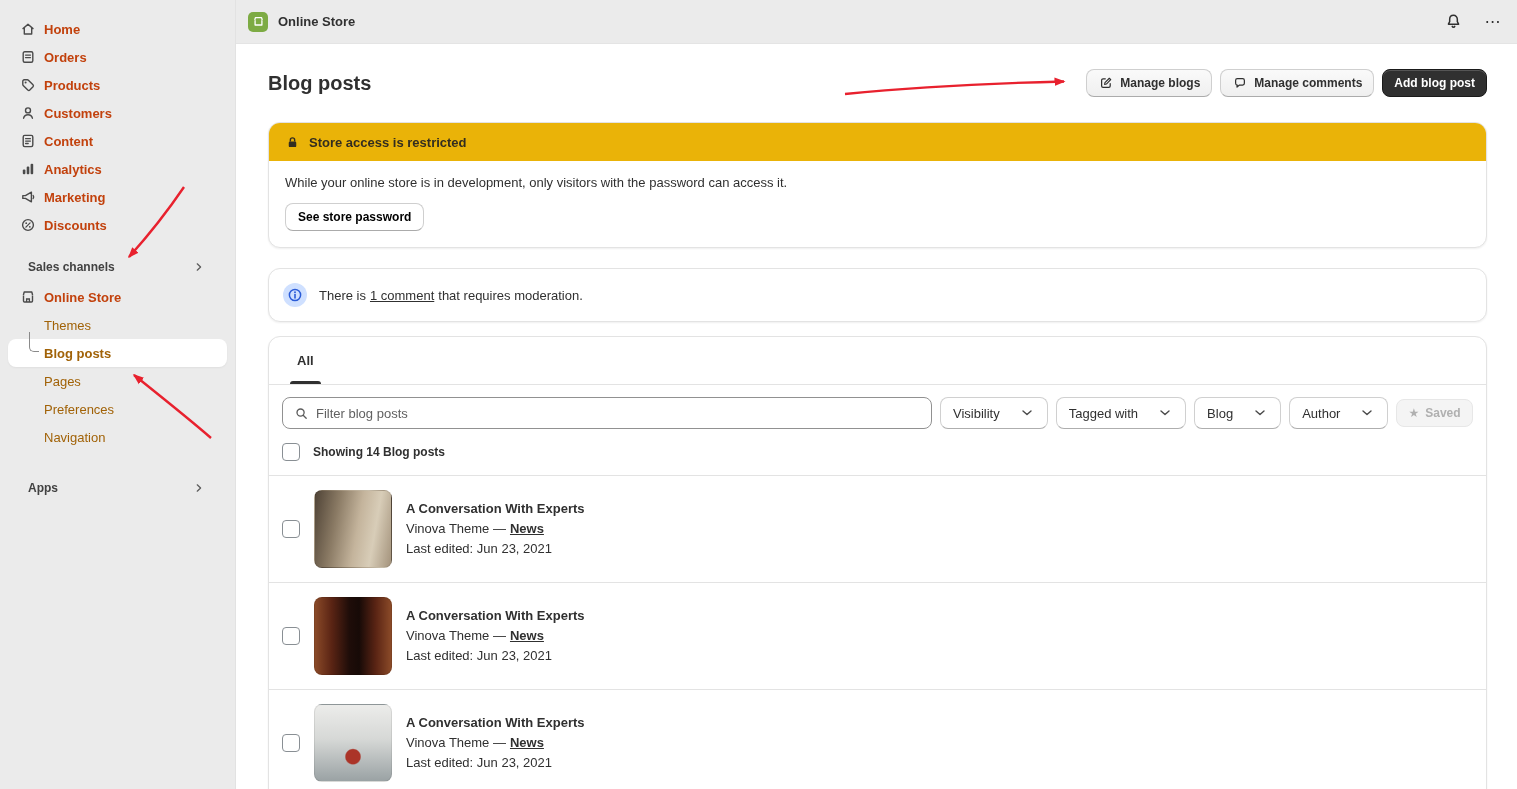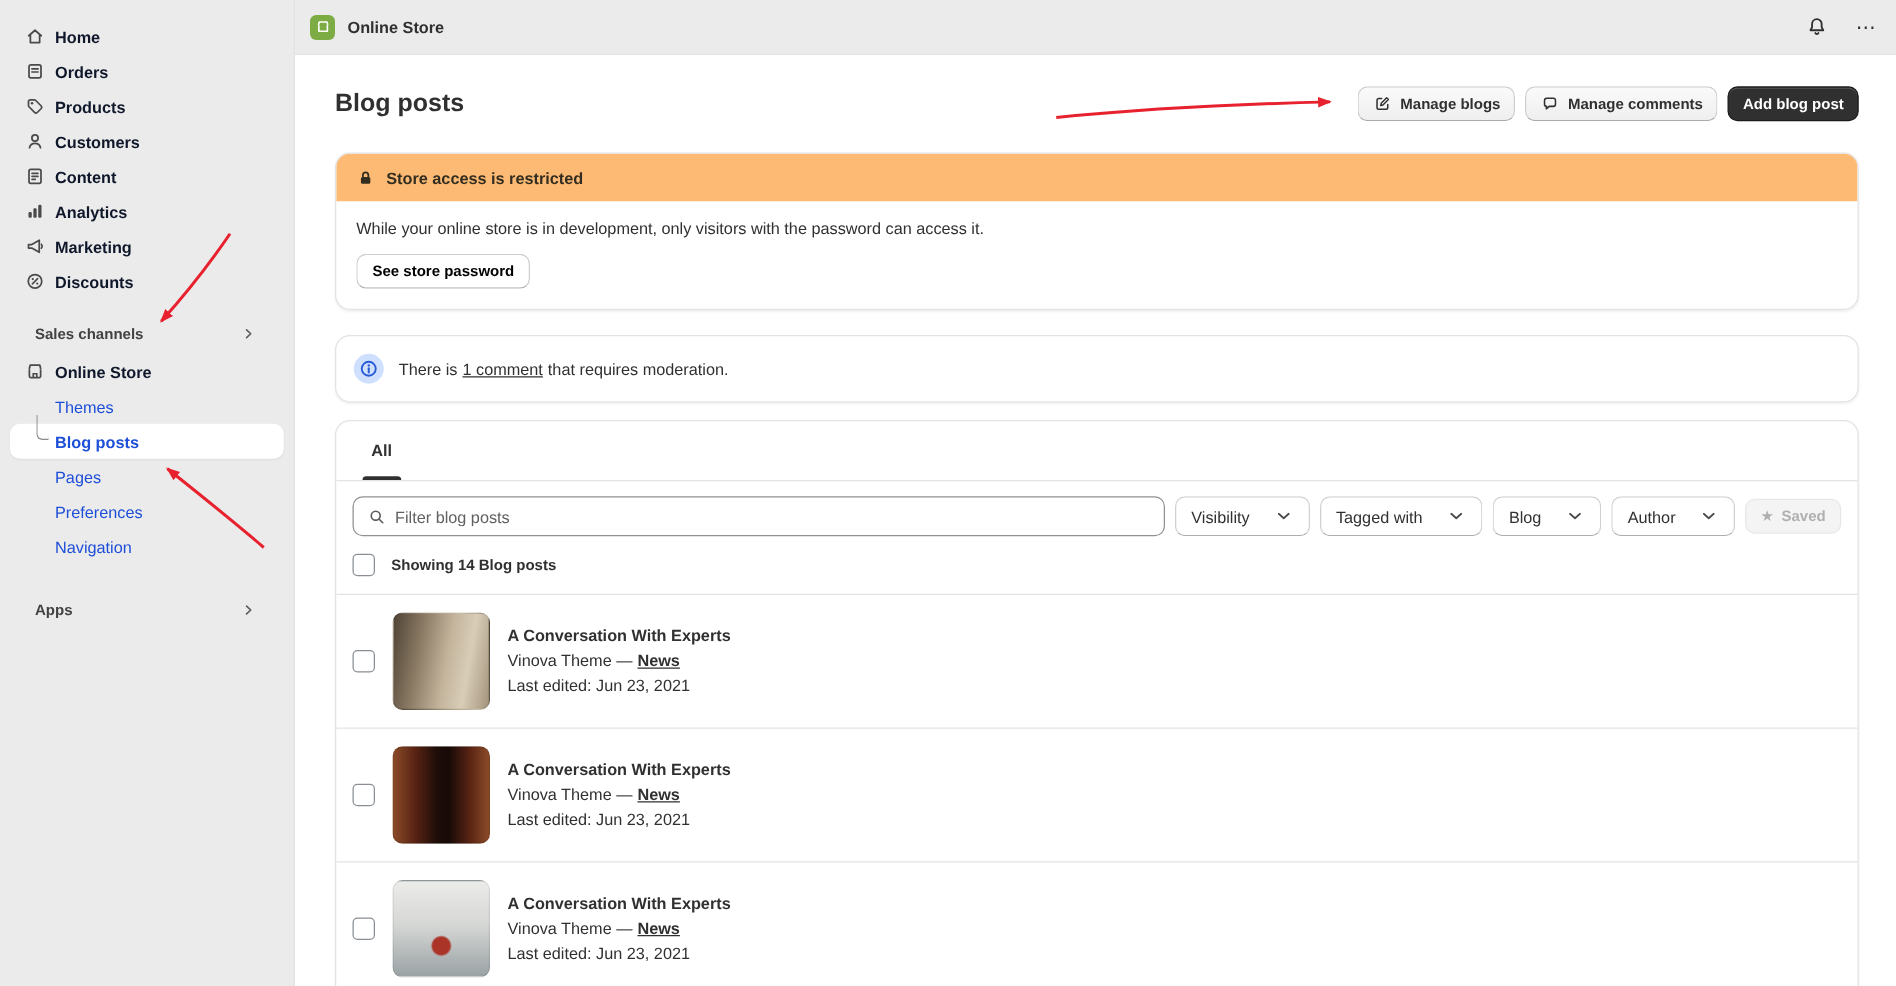--- a/index.html
+++ b/index.html
@@ -3,28 +3,28 @@
 <meta charset="utf-8">
 <style>
   *{box-sizing:border-box;margin:0;padding:0}
   html,body{width:1517px;height:789px;overflow:hidden;background:#fff;
     font-family:"Liberation Sans","DejaVu Sans",sans-serif;color:#303030;font-size:13px}
   .app{display:flex;width:1517px;height:789px;position:relative}
 
   
   .sidebar{width:236px;flex:none;background:#ebebeb;padding-top:15px;position:relative;border-right:1px solid #e2e2e2}
   .nav-item{display:flex;align-items:center;gap:8px;height:28px;margin:0 8px;padding-left:12px;border-radius:8px;
-    font-size:13px;font-weight:600;color:#0f172a;cursor:pointer}
+    font-size:13px;font-weight:600;color:#c2410c;cursor:pointer}
   .ic{width:16px;height:16px;flex:none;display:flex;align-items:center;justify-content:center}
   .section-header{display:flex;align-items:center;justify-content:space-between;height:24px;margin:16px 20px 0;padding:0 8px;
     font-size:12px;font-weight:700;color:#424242}
   .section-header.apps{margin-top:25px}
   .nav-item.channel{margin-top:4px}
   .sub-item{position:relative;display:flex;align-items:center;height:28px;margin:0 8px;padding-left:36px;border-radius:8px;
-    font-size:13px;font-weight:400;color:#1d4ed8;cursor:pointer}
+    font-size:13px;font-weight:400;color:#a16207;cursor:pointer}
   .sub-item.active{background:#fff;font-weight:700;box-shadow:0 1px 2px rgba(0,0,0,.05)}
   .connector{position:absolute;left:21px;top:-7px;width:10px;height:20px;border-left:1px solid #8a8a8a;
     border-bottom:1px solid #8a8a8a;border-bottom-left-radius:5px}
 
   
   .main-col{flex:1;min-width:0;display:flex;flex-direction:column}
   .topbar{height:44px;flex:none;background:#ebebeb;display:flex;align-items:center;padding:0 10px 0 12px;border-bottom:1px solid #e4e4e4}
   .topbar-title{display:flex;align-items:center;gap:10px;font-weight:700;font-size:13px}
   .store-badge{width:20px;height:20px;border-radius:5px;background:#7dab44;display:flex;align-items:center;justify-content:center}
   .topbar-right{margin-left:auto;display:flex;align-items:center;gap:12px}
@@ -38,21 +38,21 @@
   .header-actions{margin-left:auto;display:flex;align-items:center;gap:8px}
   .btn{display:inline-flex;align-items:center;gap:6px;height:28px;padding:0 11px;border-radius:8px;cursor:pointer;
     font-size:12px;font-weight:700;color:#303030;background:linear-gradient(180deg,#fafafa,#efefef);
     border:1px solid #cfcfcf;border-bottom-color:#ababab}
   .btn-primary{background:#303030;border:1px solid #1a1a1a;color:#fff;box-shadow:inset 0 1px 0 rgba(255,255,255,.18)}
 
   .card{background:#fff;border:1px solid #e3e3e3;border-radius:12px;box-shadow:0 1px 2px rgba(26,26,26,.07)}
 
   
   .warning-card{margin-bottom:20px;overflow:hidden}
-  .warning-head{display:flex;align-items:center;gap:9px;height:38px;padding:0 15px;background:#fdba74;
+  .warning-head{display:flex;align-items:center;gap:9px;height:38px;padding:0 15px;background:#eab308;
     font-size:13px;font-weight:700;color:#332d20}
   .warning-body{padding:14px 16px 16px}
   .warning-body p{margin-bottom:13px}
   .btn-plain{display:inline-flex;align-items:center;height:28px;padding:0 12px;border-radius:8px;background:#fff;
     border:1px solid #cfcfcf;border-bottom-color:#ababab;font-size:12px;font-weight:700;cursor:pointer}
 
   
   .info-card{display:flex;align-items:center;gap:12px;height:54px;padding:0 14px;margin-bottom:14px}
   .info-bubble{width:24px;height:24px;border-radius:50%;background:#cfe0ff;display:flex;align-items:center;justify-content:center;flex:none}
   .notice-text{display:flex;gap:4px;align-items:baseline}

